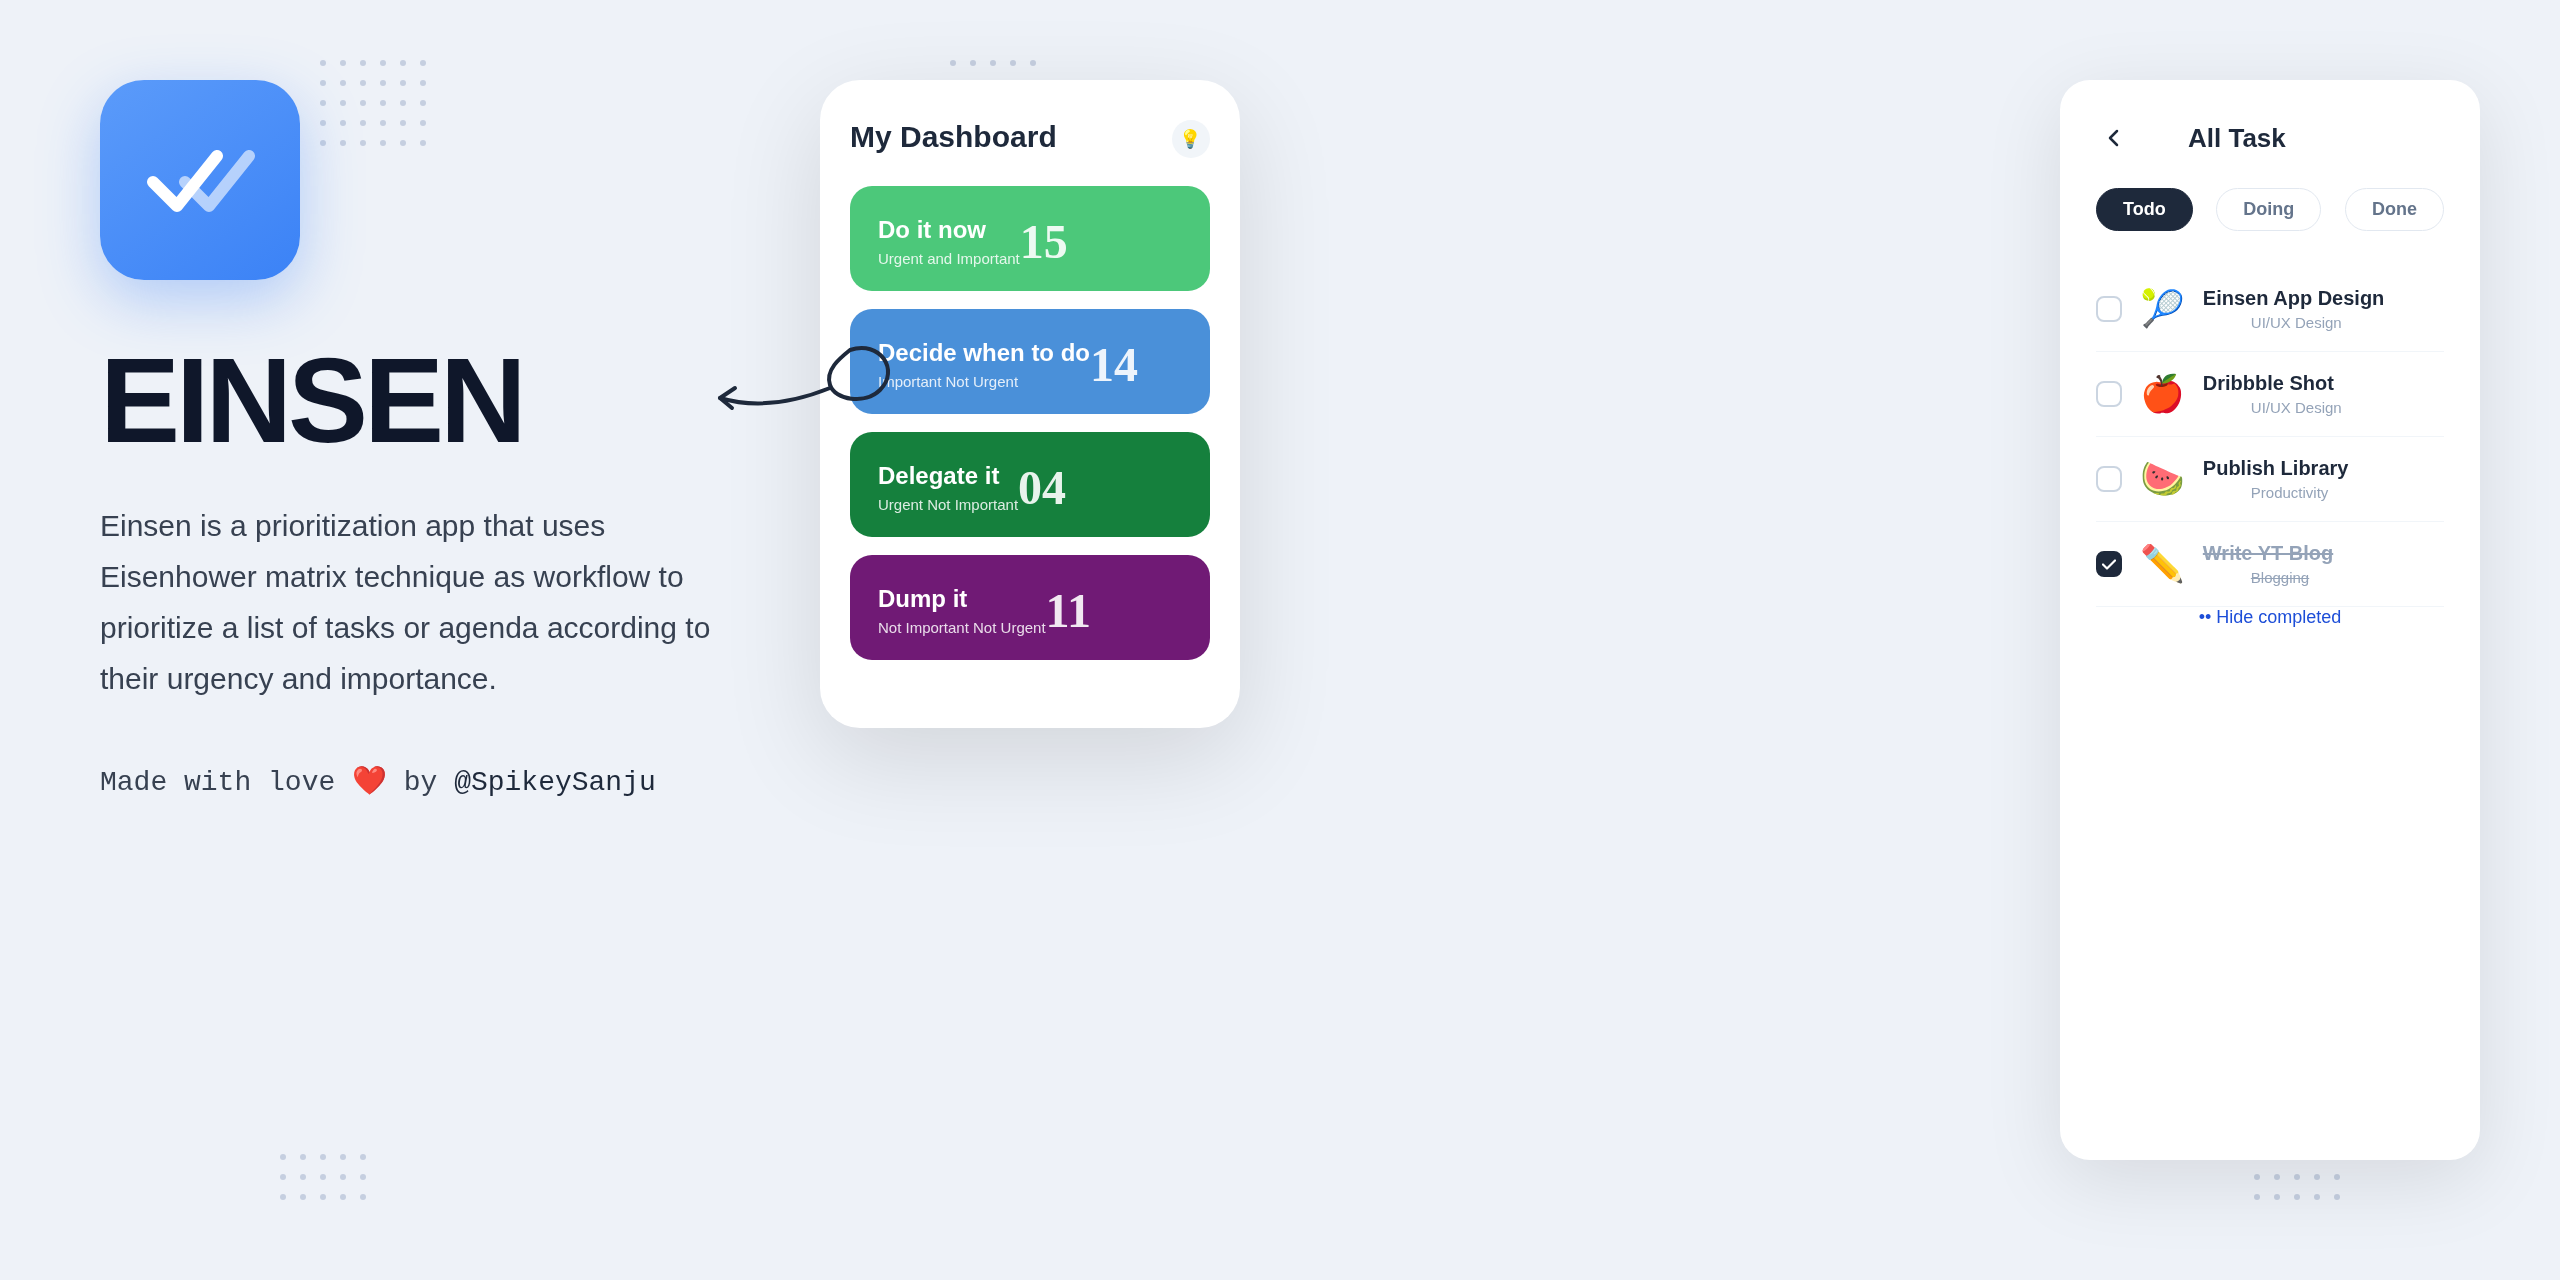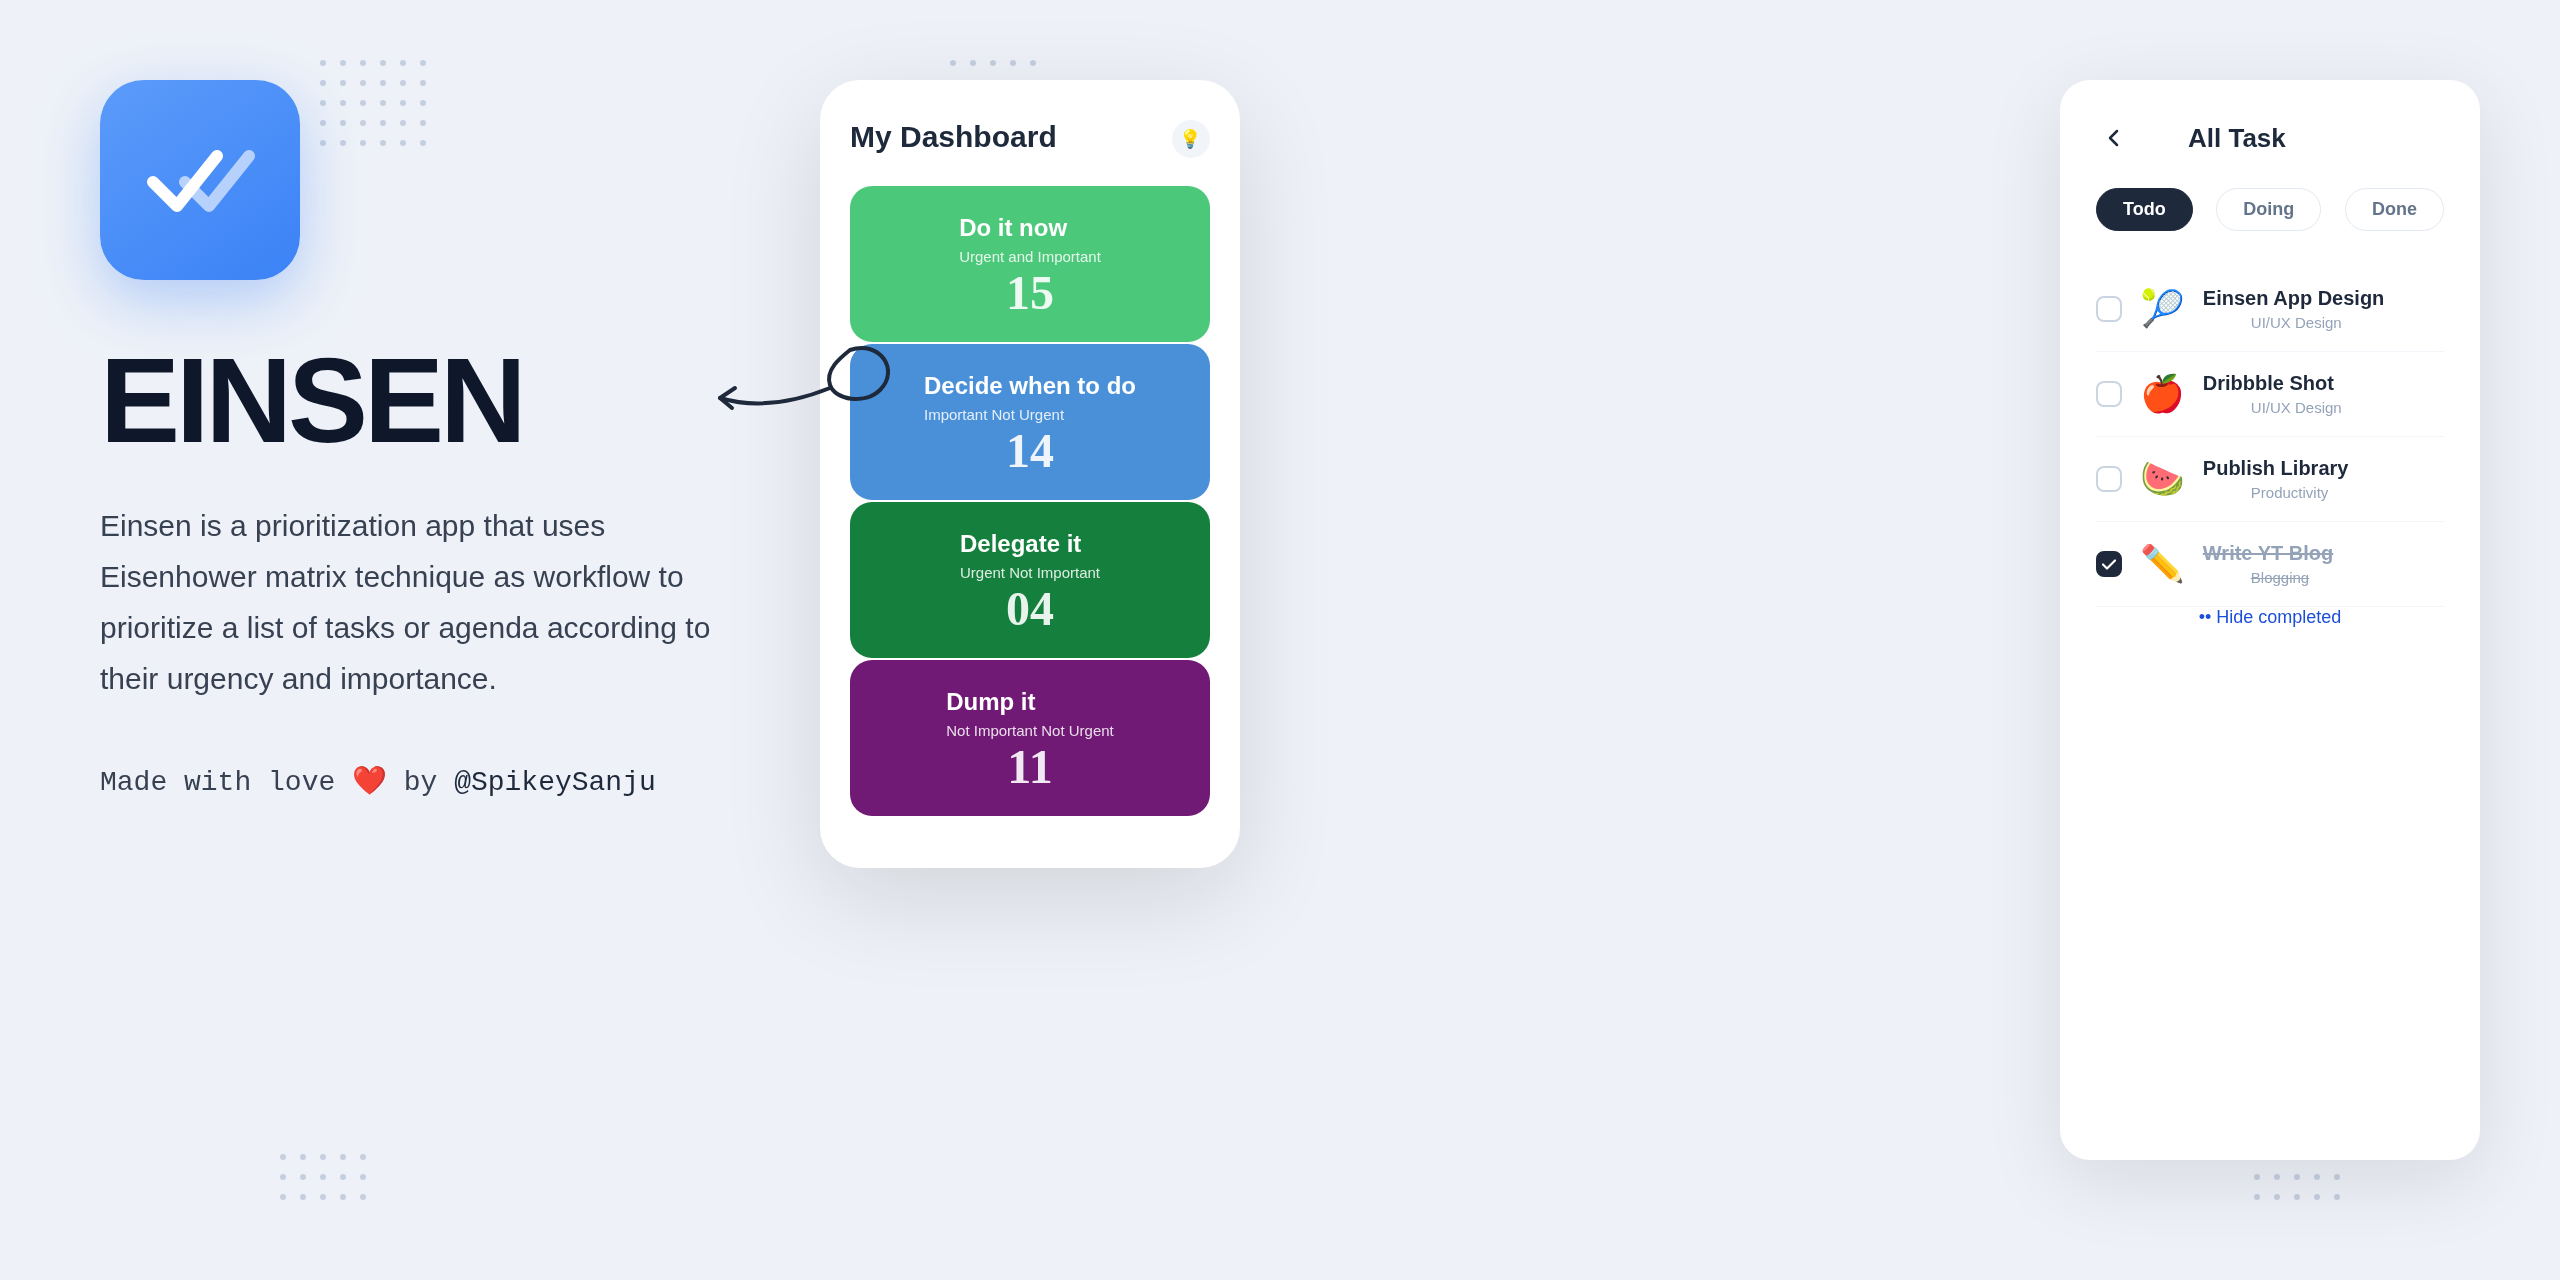--- a/index.html
+++ b/index.html
@@ -113,26 +113,25 @@
       border-radius: 50%;
       display: flex;
       align-items: center;
       justify-content: center;
       font-size: 18px;
     }
 
     .task-card {
       border-radius: 22px;
       padding: 28px 28px 22px;
-      margin-bottom: 2px;
-      display: flex;
-      justify-content: center;
+      margin-bottom: 18px;
+      display: flex;
+      justify-content: flex-start;
       align-items: center;
       cursor: pointer;
-      flex-direction: column;
     }
 
     .task-card.green { background: #4cc87a; }
     .task-card.blue  { background: #4a90d9; }
     .task-card.red   { background: #15803d; }
     .task-card.orange{ background: #701a75; }
 
     .task-info {}
     .task-name {
       font-size: 24px;

